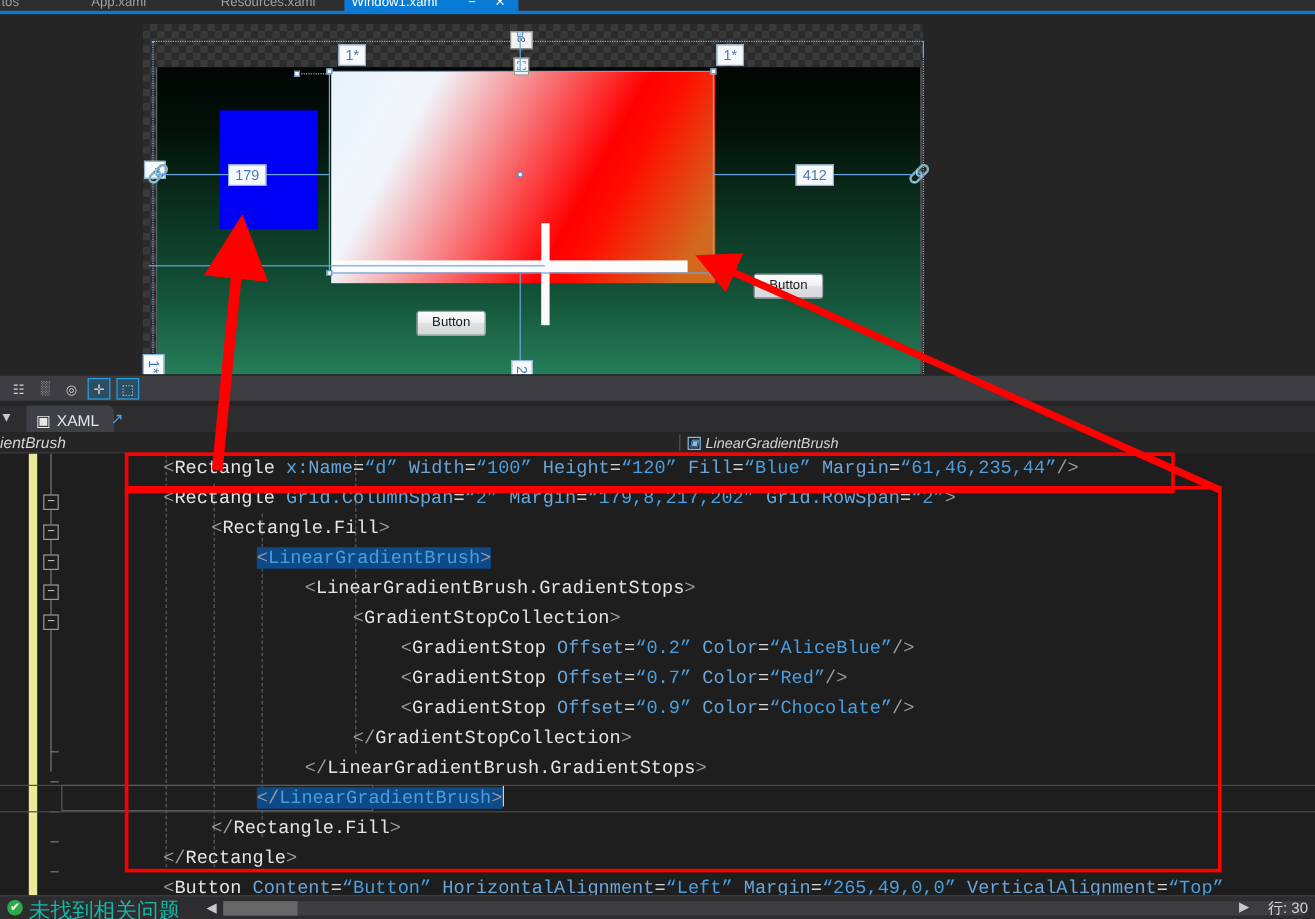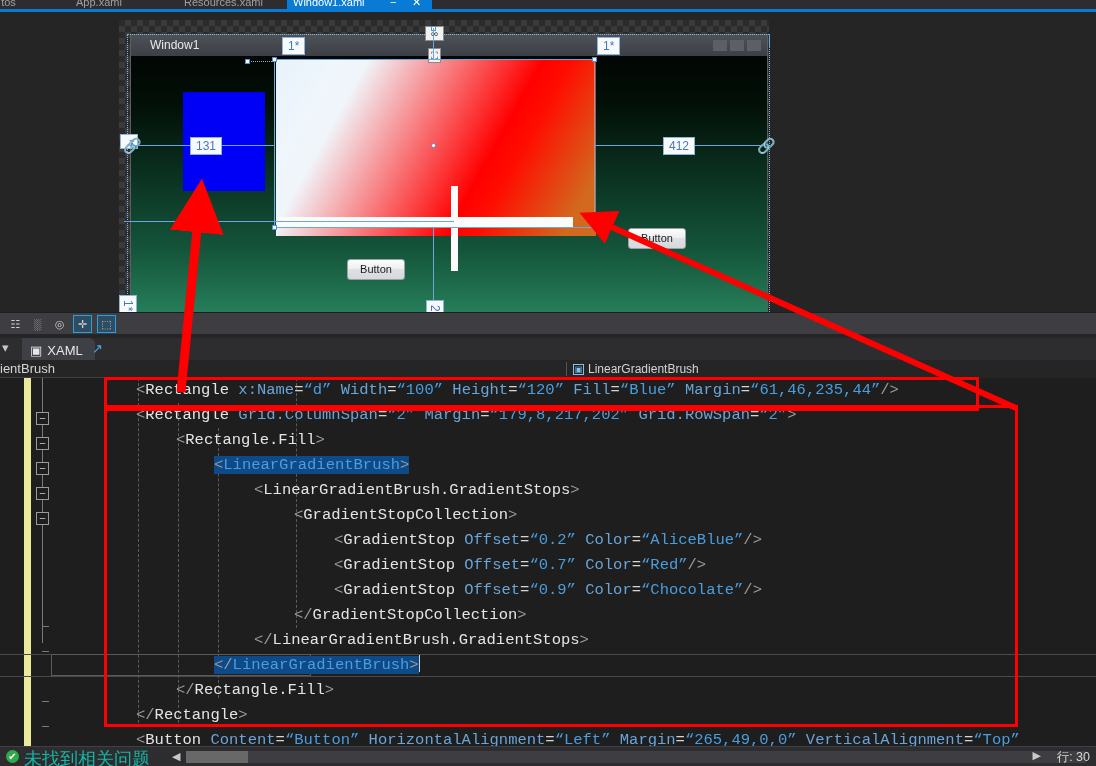--- a/index.html
+++ b/index.html
@@ -140,21 +140,21 @@
     background: #3f3f46; color:#e6e6e6; font-size: 13px;
     padding: 2px 12px 0 8px; display:flex; align-items:center; gap:5px;
     border-top-right-radius: 6px;
   }
   .xaml-arrow { position:absolute; left: 2px; top: 2px; color:#c8c8c8; font-size: 13px; }
   .xaml-pop { position:absolute; left: 92px; top: 3px; color:#4fa3e3; font-size: 13px; }
 
   
   .crumbbar {
     position:absolute; left: 0; top: 360px; width: 876px; height: 18px;
-    background: #252526; border-bottom: 1px solid #3f3f46;
+    background: #252526; border-bottom: 1px solid #3f3f46; font-style: italic;
   }
   .crumb-left {
     position:absolute; left: 0; top: 0; color:#d4d4d4; font-size: 13px; line-height: 18px;
   }
   .crumb-right {
     position:absolute; left: 573px; top: 0; color:#d4d4d4; font-size: 12px; line-height: 18px;
     display:flex; align-items:center; gap: 4px;
   }
   .crumb-sep { position:absolute; left: 566px; top: 2px; width:1px; height:14px; background:#555; }
   .crumb-ico {
@@ -246,28 +246,20 @@
     <div class="tab" style="left:178px">Resources.xaml</div>
     <div class="tab active" style="left:287px;width:145px">Window1.xaml</div>
     <div class="tab-close" style="left:390px">−</div>
     <div class="tab-close" style="left:412px">✕</div>
   </div>
   <div class="blueline"></div>
 
   <div class="designer">
     <div class="checker"></div>
 
-    <div class="win-chrome">
-      <div class="win-title">Window1</div>
-      <div class="win-btns">
-          <span></span>
-          <span></span>
-          <span></span>
-        </div>
-    </div>
 
     <div class="win-canvas">
       <div class="blue-rect"></div>
       <div class="grad-rect"></div>
       <div class="dsn-button b1">Button</div>
       <div class="dsn-button b2">Button</div>
 
       <div class="white-bar" style="left:146px;top:161px;width:296px;height:10px;"></div>
       <div class="white-bar" style="left:320px;top:130px;width:7px;height:85px;"></div>
     </div>
@@ -294,21 +286,21 @@
       <div class="adorn-dot" style="left:592px;top:213px;"></div>
       <div class="adorn-dot round" style="left:431px;top:131px;"></div>
       <div class="adorn-dot" style="left:431px;top:14px;"></div>
 
       <div class="adorn-line" style="left:130px;top:133px;width:144px;height:1px;"></div>
       <div class="adorn-line" style="left:595px;top:133px;width:167px;height:1px;"></div>
       <div class="adorn-line" style="left:433px;top:216px;width:1px;height:95px;"></div>
       <div class="adorn-line" style="left:433px;top:16px;width:1px;height:32px;"></div>
       <div class="adorn-line" style="left:124px;top:209px;width:330px;height:1px;"></div>
 
-      <div class="adorn-badge" style="left:190px;top:125px;">131</div>
+      <div class="adorn-badge" style="left:190px;top:125px;">179</div>
       <div class="adorn-badge" style="left:663px;top:125px;">412</div>
       <div class="adorn-badge vert" style="left:426px;top:288px;">202</div>
 
       <div class="dotted-h" style="left:248px;top:49px;width:26px;"></div>
       <div class="adorn-dot" style="left:245px;top:47px;"></div>
       <div class="dotted-v" style="left:769px;top:22px;height:290px;"></div>
       <div class="adorn-line" style="left:769px;top:22px;width:1px;height:14px;"></div>
     </div>
   </div>
 

